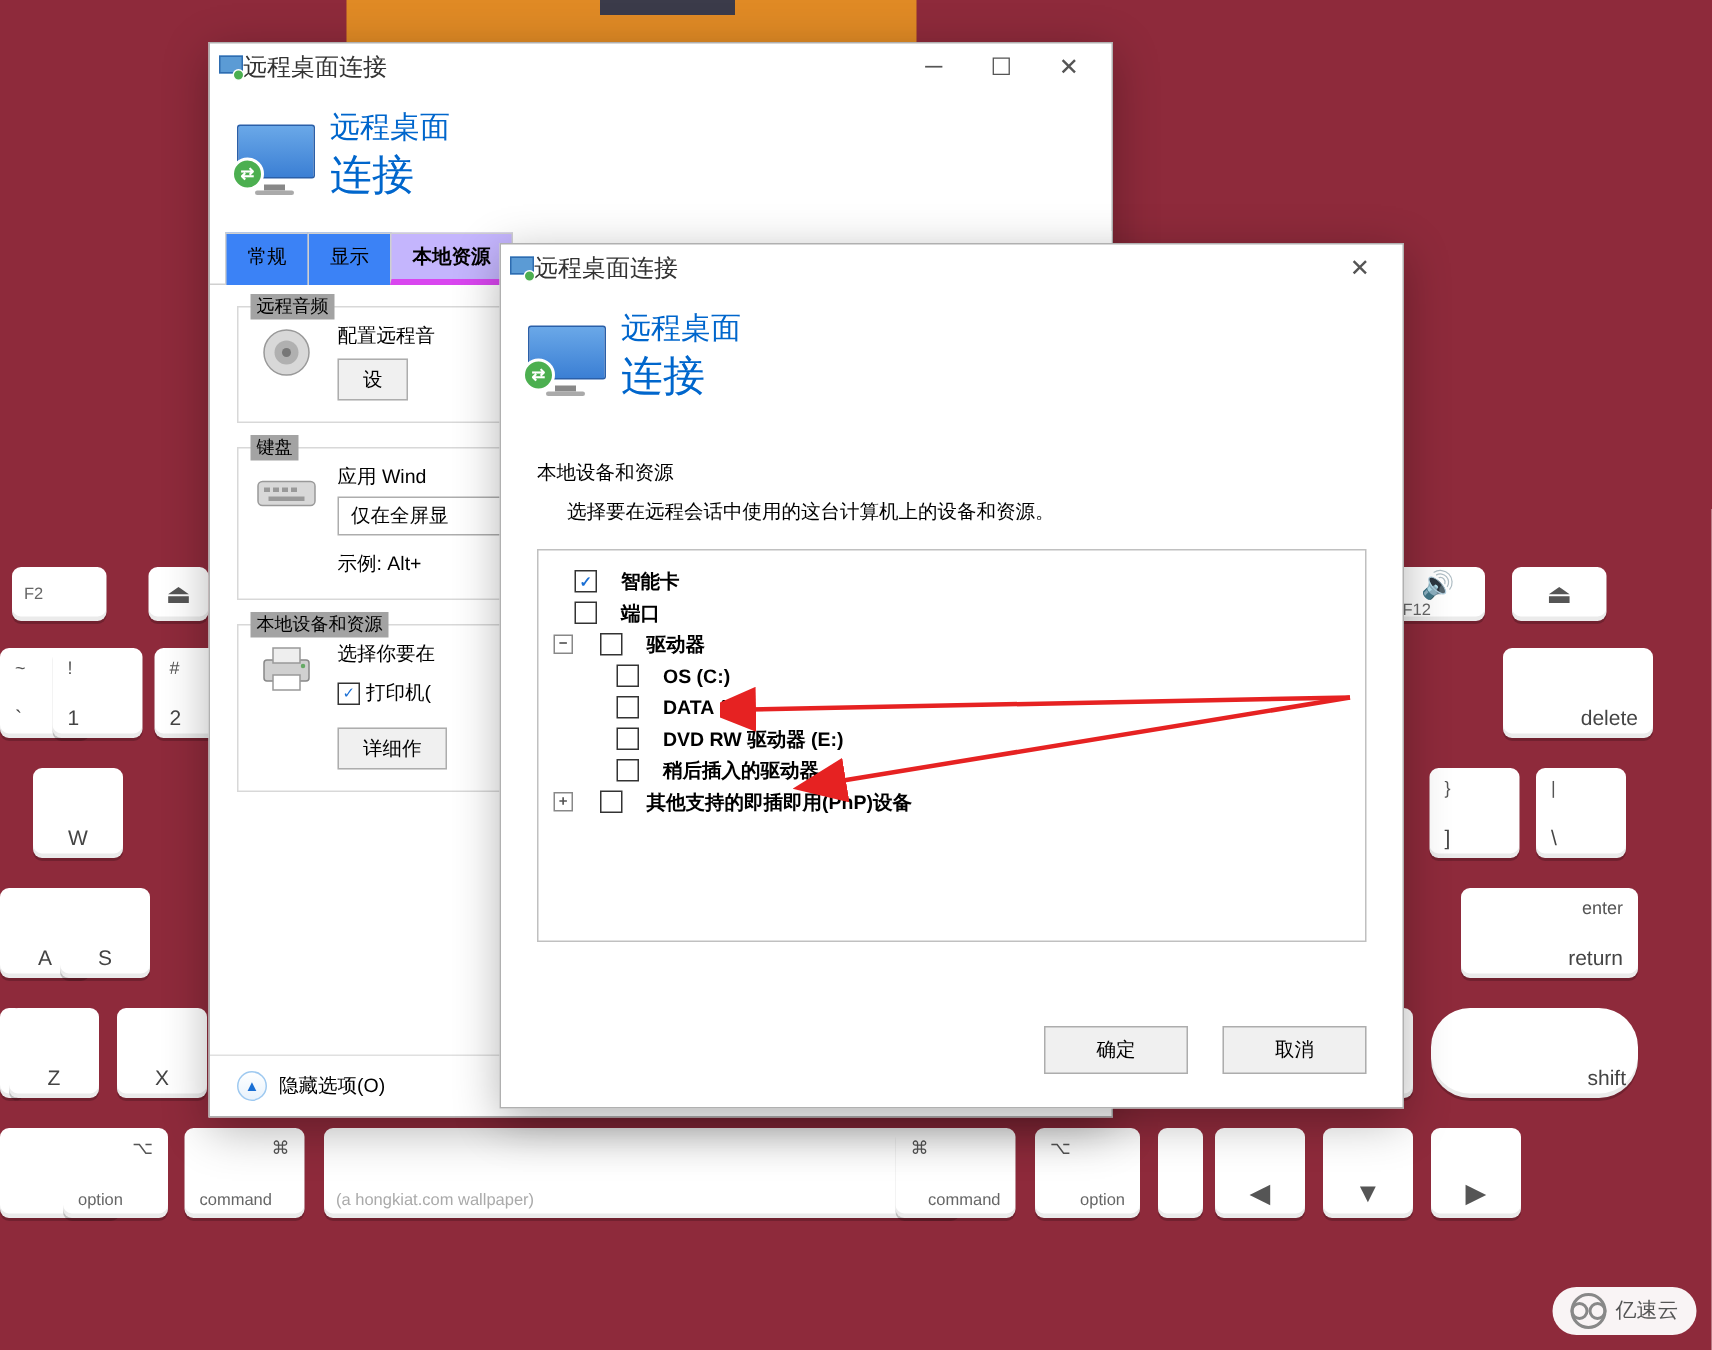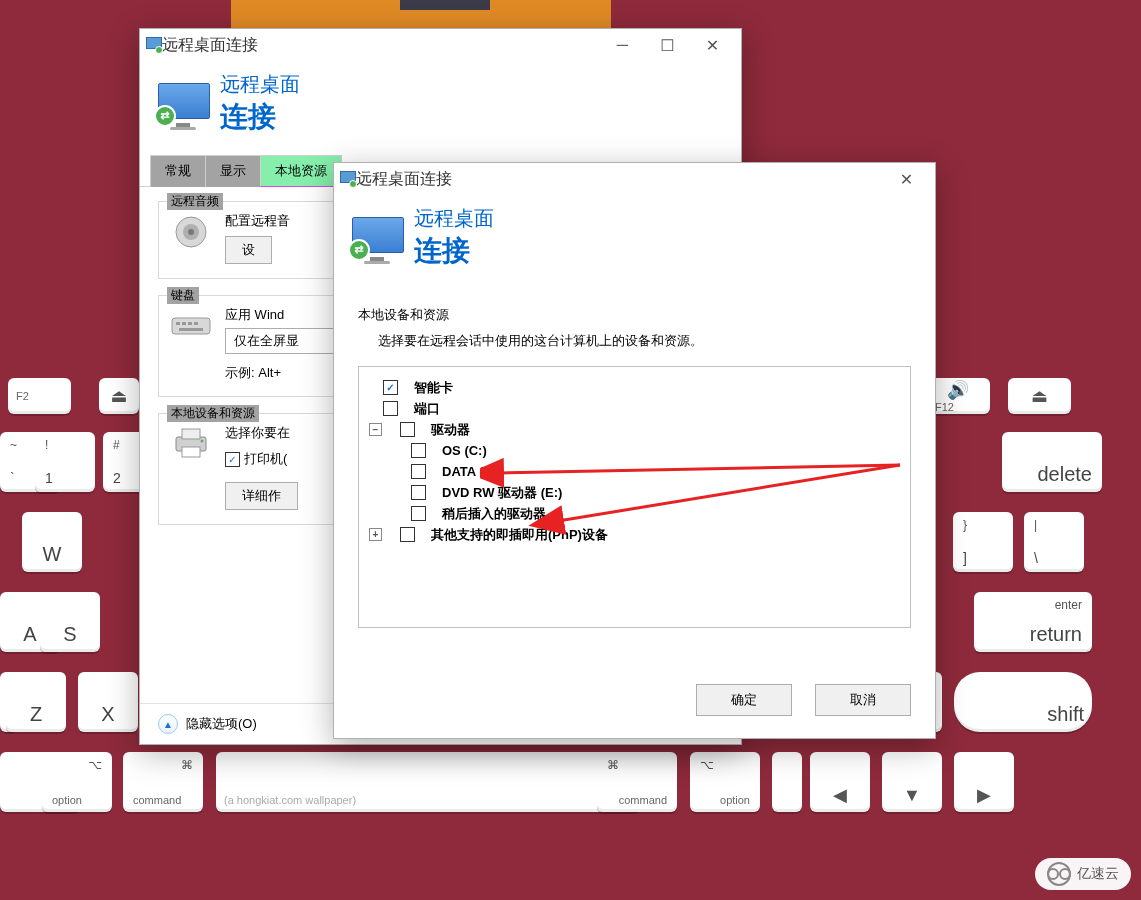--- a/index.html
+++ b/index.html
@@ -5,46 +5,46 @@
   html,body{margin:0;padding:0;width:1141px;height:900px;overflow:hidden;font-family:"Microsoft YaHei","Segoe UI",sans-serif;font-size:13px;color:#000;}
   .desktop{position:relative;width:1141px;height:900px;background:#8e2a3b;}
 
   
   .bg-orange{position:absolute;top:0;left:231px;width:380px;height:30px;background:#e08a25;}
   .bg-orange2{position:absolute;top:0;left:400px;width:90px;height:10px;background:#3b3b4a;}
 
   
   .key{position:absolute;background:#fff;border-radius:6px;box-shadow:inset 0 -3px 0 rgba(0,0,0,0.08),0 2px 0 rgba(0,0,0,0.2);display:flex;flex-direction:column;justify-content:flex-end;align-items:center;padding:6px 8px;box-sizing:border-box;color:#555;font-size:12px;}
   .key.small{justify-content:space-between;align-items:flex-start;padding:6px 10px;}
-  .key .klabel{font-size:20px;color:#444;}
+  .key .klabel{font-size:14px;color:#444;}
   .key .klabel-sm{font-size:11px;color:#666;align-self:flex-start;}
   .key .klabel-bot{font-size:14px;color:#444;}
   .key .kicon{font-size:18px;color:#555;}
   
   
   .window{position:absolute;background:#fff;border:1px solid #b0b0b0;box-shadow:0 8px 30px rgba(0,0,0,0.3);}
   .titlebar{height:32px;display:flex;align-items:center;padding:0 6px;font-size:16px;color:#333;}
   .win-controls{margin-left:auto;display:flex;}
   .win-btn{width:45px;height:32px;display:flex;align-items:center;justify-content:center;color:#555;}
 
   
   .banner{padding:10px 18px 18px 18px;display:flex;align-items:center;}
   .banner .monitor{width:50px;height:42px;margin-right:12px;position:relative;}
   .banner .monitor .screen{width:50px;height:34px;background:linear-gradient(#6aa8e8,#3b7fd4);border:1px solid #2a5fa8;border-radius:2px;}
   .banner .monitor .stand{position:absolute;bottom:-2px;left:18px;width:14px;height:4px;background:#888;}
   .banner .monitor .base{position:absolute;bottom:-5px;left:12px;width:26px;height:3px;background:#aaa;border-radius:2px;}
   .banner .monitor .badge{position:absolute;bottom:-2px;left:-4px;width:18px;height:18px;border-radius:50%;background:#4caf50;border:2px solid #fff;display:flex;align-items:center;justify-content:center;color:#fff;font-size:11px;font-weight:bold;}
   .banner-text .line1{color:#0066cc;font-size:20px;}
-  .banner-text .line2{color:#0066cc;font-size:28px;font-weight:bold;}
+  .banner-text .line2{color:#0066cc;font-size:28px;font-weight:normal;}
 
   
   .tabrow{display:flex;border-bottom:1px solid #d0d0d0;padding-left:10px;background:#fff;}
   .tab{padding:6px 14px;border:1px solid #d0d0d0;border-bottom:none;margin-right:-1px;background:#fff;position:relative;top:1px;font-size:13px;}
-  .tab.inactive{background:#a3a3a3;top:1px;}
-  .tab.active{background:#86efac;border-bottom:1px solid #d946ef;}
+  .tab.inactive{background:#3b82f6;top:1px;}
+  .tab.active{background:#c4b5fd;border-bottom:4px solid #d946ef;font-weight:bold;}
 
   .content{padding:14px 18px;}
   .groupbox{border:1px solid #d8d8d8;padding:10px 12px 14px 12px;margin-bottom:16px;position:relative;}
   .groupbox>.glabel{position:absolute;top:-9px;left:8px;background:#a3a3a3;padding:0 4px;font-size:12px;}
   .grow{display:flex;align-items:flex-start;gap:14px;}
   .gicon{width:40px;height:40px;flex:0 0 40px;display:flex;align-items:center;justify-content:center;color:#666;}
   .gtext{flex:1;}
   .btn{display:inline-block;background:#f0f0f0;border:1px solid #adadad;padding:4px 16px;font-size:13px;margin-top:6px;}
   .select{display:inline-block;background:#fff;border:1px solid #adadad;padding:3px 20px 3px 8px;font-size:13px;margin-top:4px;min-width:160px;}
   .checkbox-row{display:flex;align-items:center;gap:4px;margin-top:8px;}

